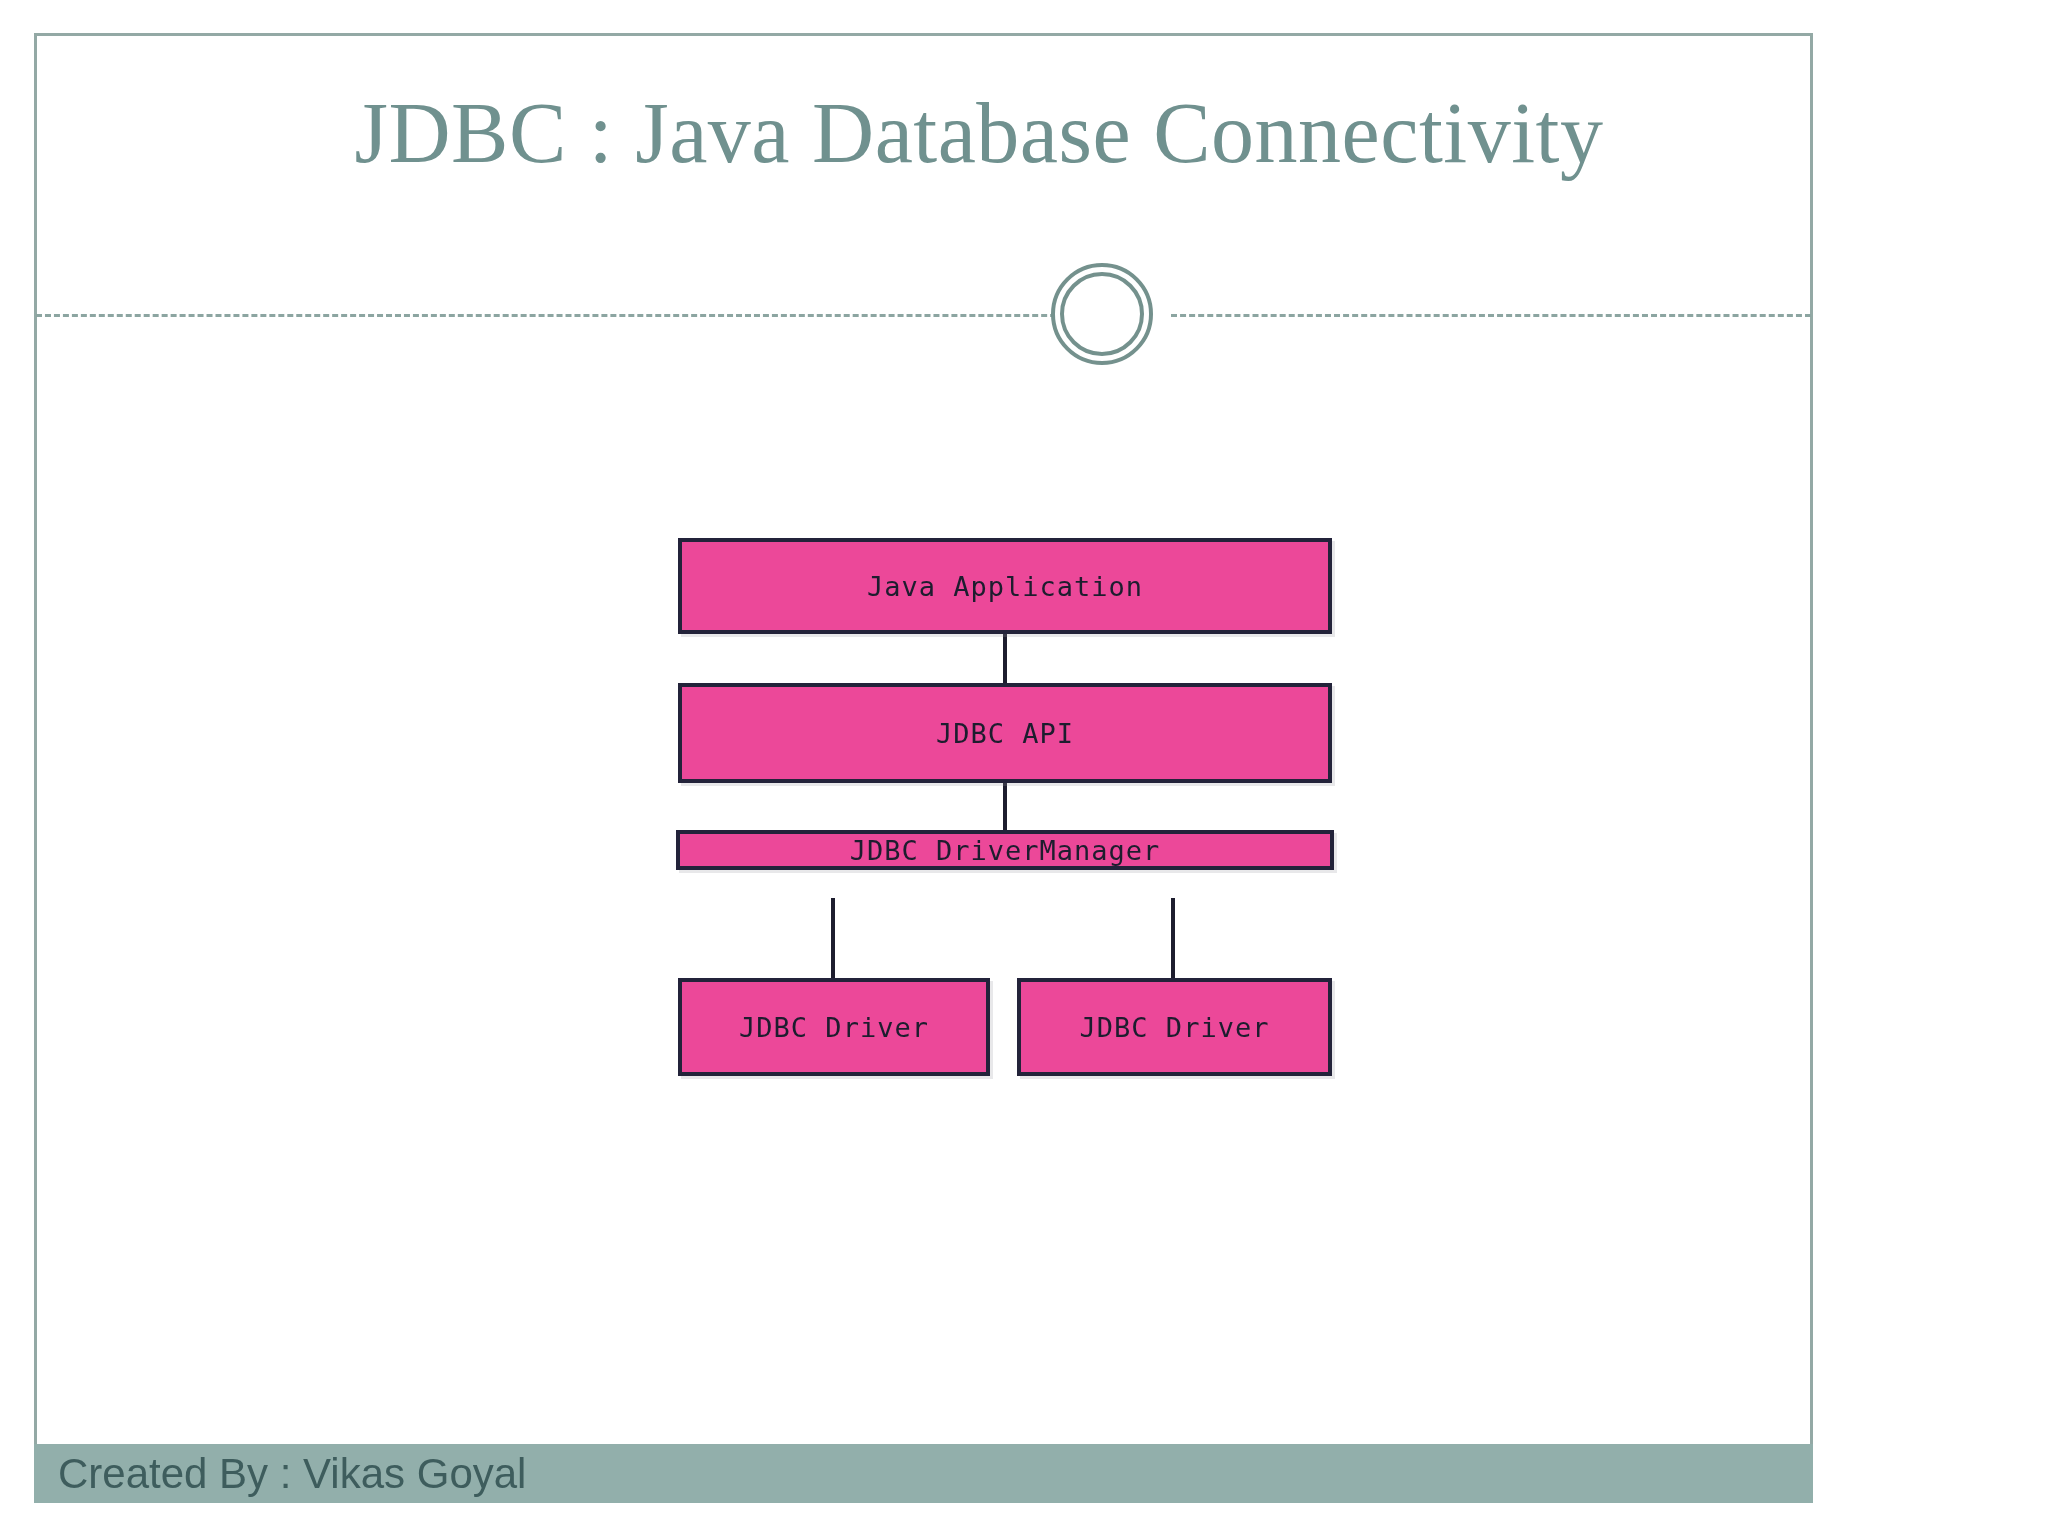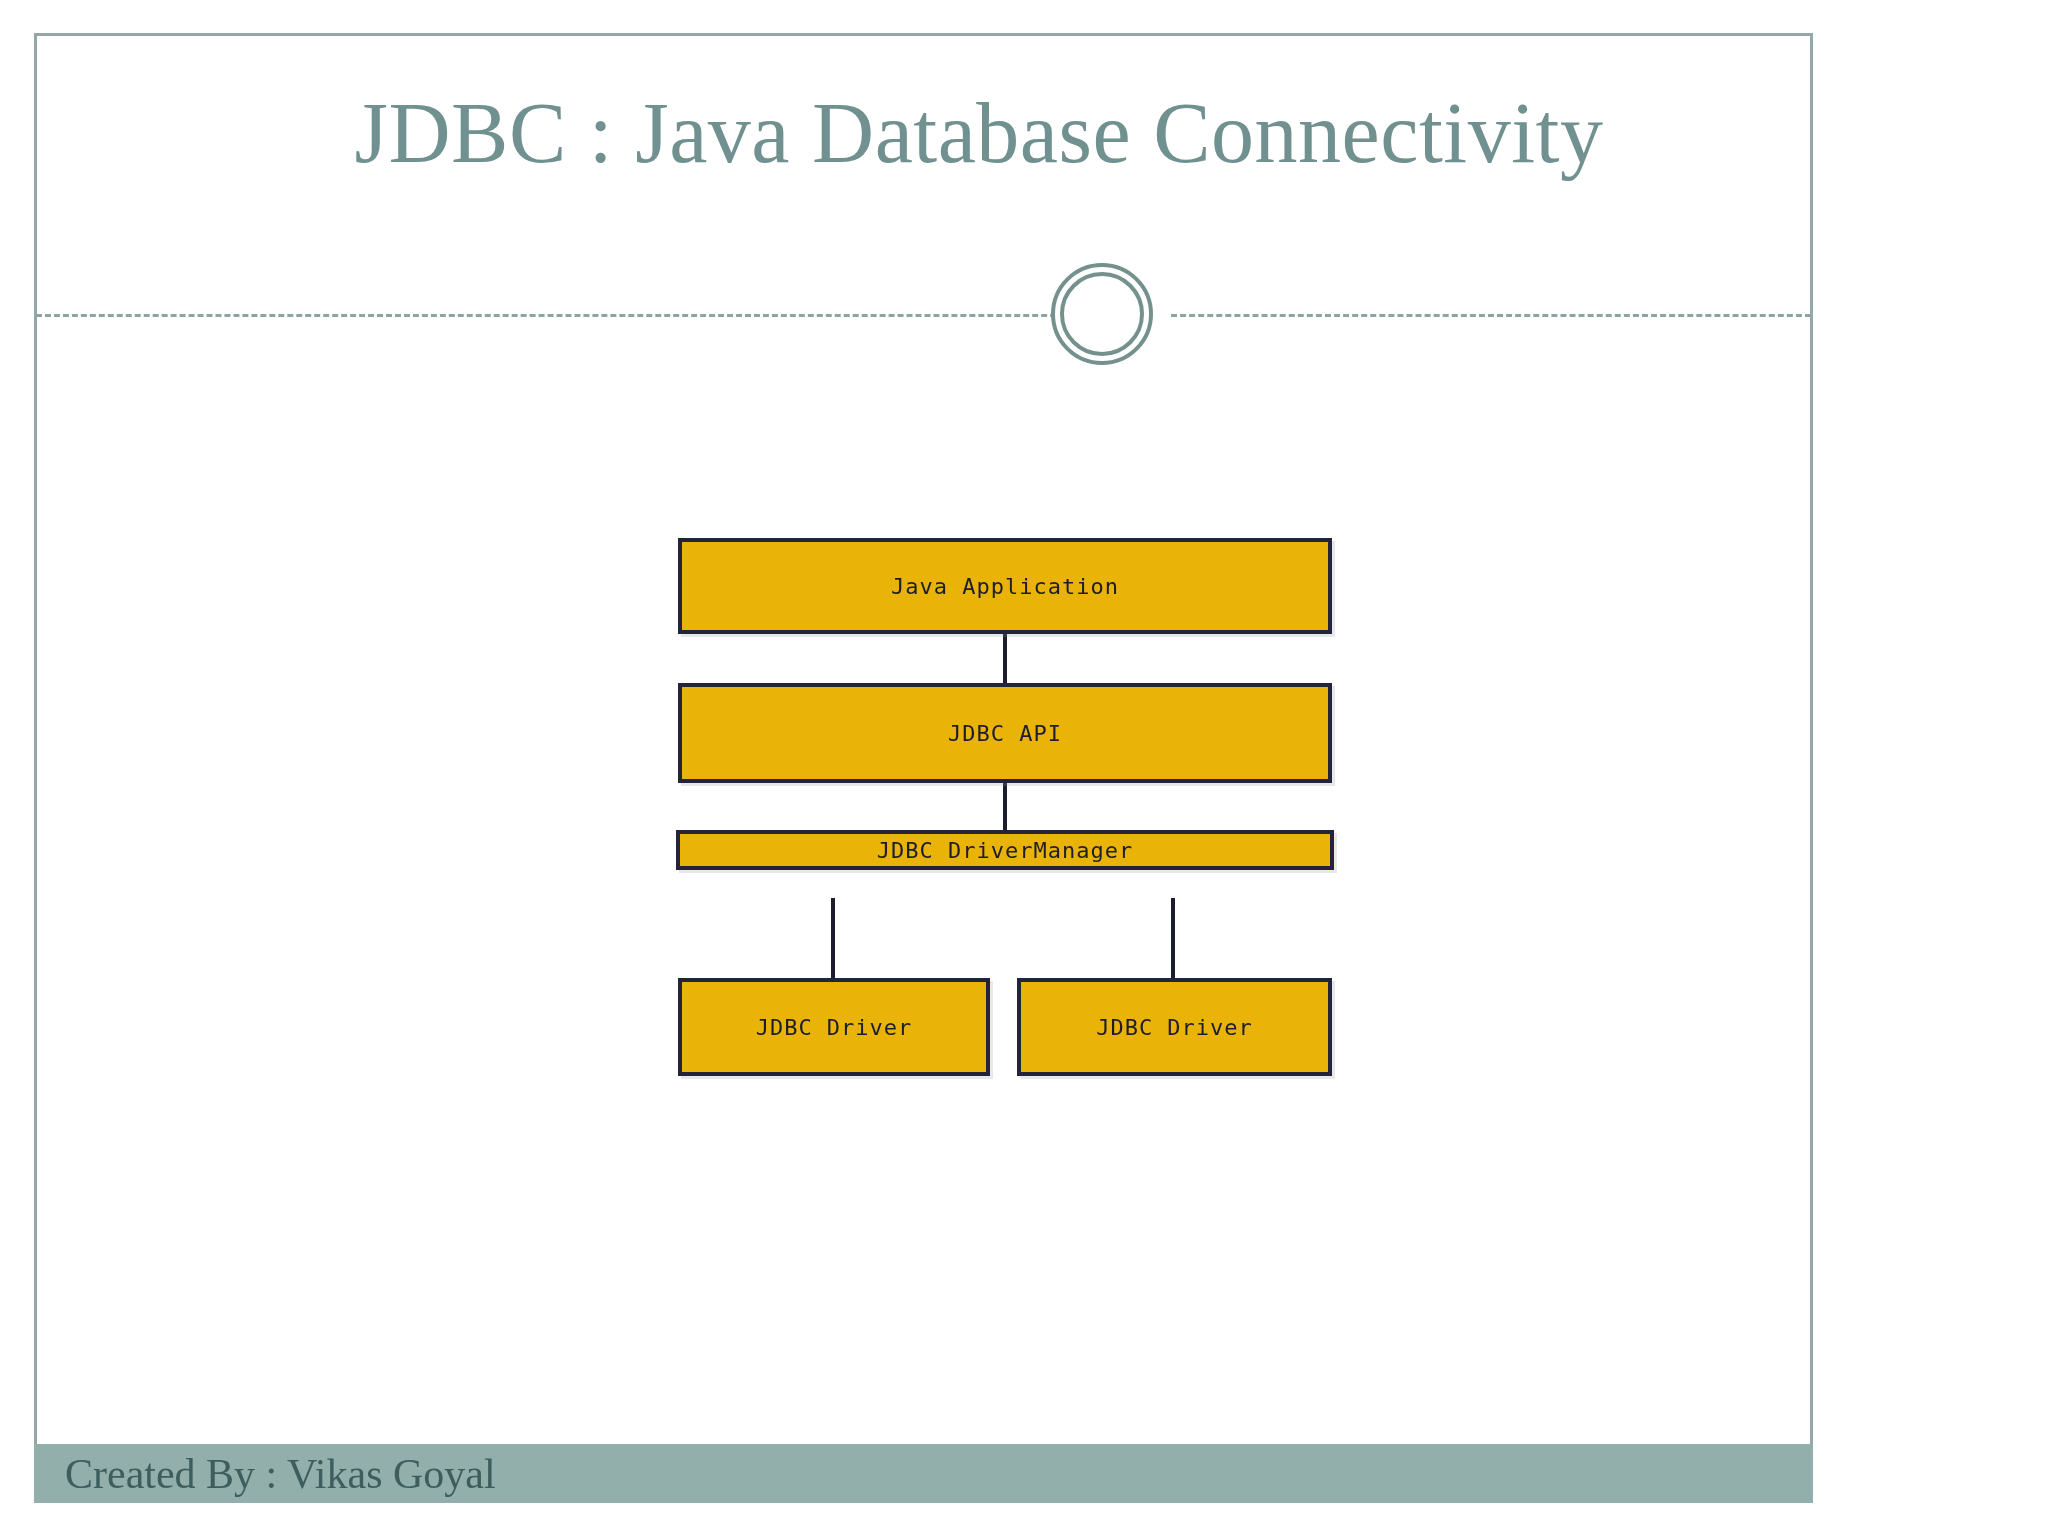--- a/index.html
+++ b/index.html
@@ -92,28 +92,28 @@
   
   #diagram {
     position: absolute;
     left: 676px;
     top: 538px;
     width: 660px;
     height: 545px;
   }
   .node {
     position: absolute;
-    background: #eab308;
+    background: #ec4899;
     border: 4px solid #23233a;
     box-sizing: border-box;
     display: flex;
     align-items: center;
     justify-content: center;
     font-family: "DejaVu Sans Mono", "Liberation Mono", monospace;
-    font-size: 22px;
+    font-size: 27px;
     letter-spacing: 1px;
     color: #1d1d2e;
     box-shadow: 3px 3px 0 rgba(150,150,160,0.22);
   }
   .n-app    { left: 2px;   top: 0px;   width: 654px; height: 96px; }
   .n-api    { left: 2px;   top: 145px; width: 654px; height: 100px; }
   .n-dm     { left: 0px;   top: 292px; width: 658px; height: 40px; }
   .n-drv1   { left: 2px;   top: 440px; width: 312px; height: 98px; }
   .n-drv2   { left: 341px; top: 440px; width: 315px; height: 98px; }
 
@@ -132,24 +132,24 @@
     position: absolute;
     left: 34px;
     top: 1444px;
     width: 1779px;
     height: 59px;
     background: #92afab;
     display: flex;
     align-items: center;
   }
   .footer-text {
-    font-family: Liberation Serif, serif;
+    font-family: Liberation Sans, sans-serif;
     font-size: 42px;
     color: #3e5d5d;
-    padding-left: 31px;
+    padding-left: 24px;
     white-space: nowrap;
     line-height: 1;
   }
 </style>
 </head>
 <body>
 
 <div id="slide">
 
   <div class="slide-border"></div>

